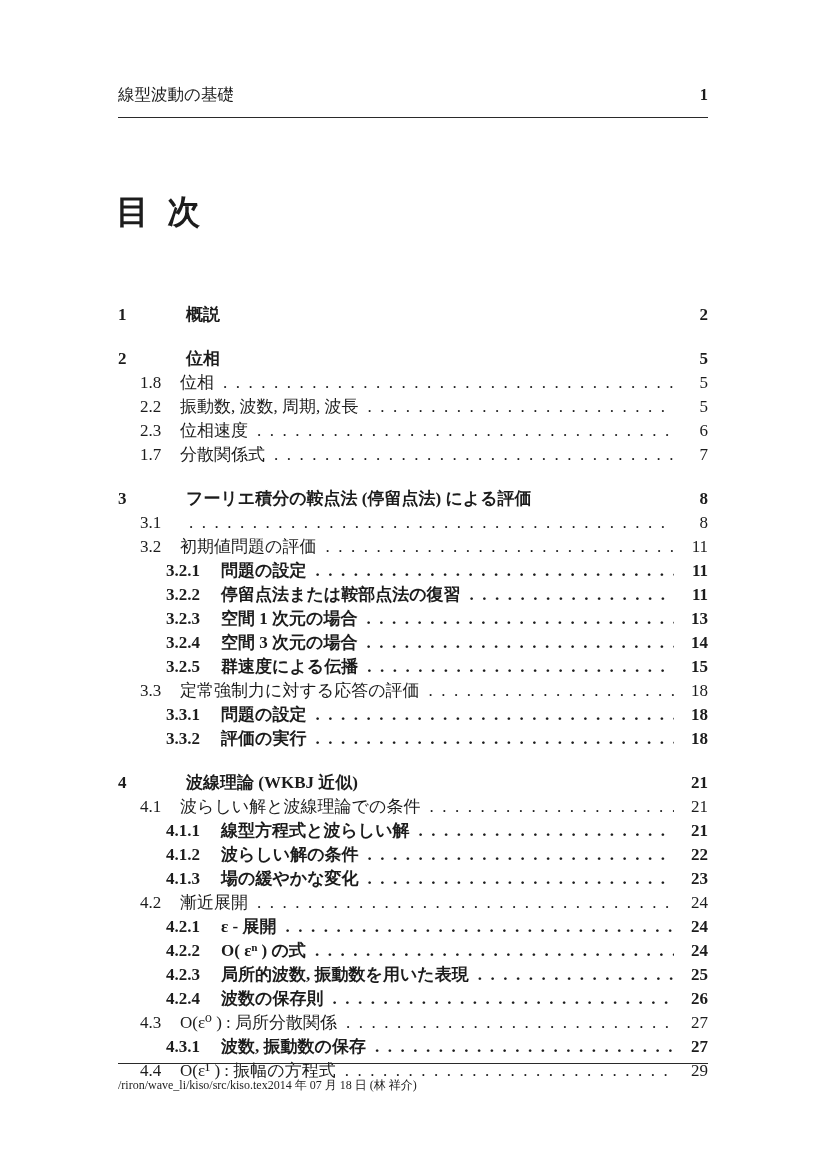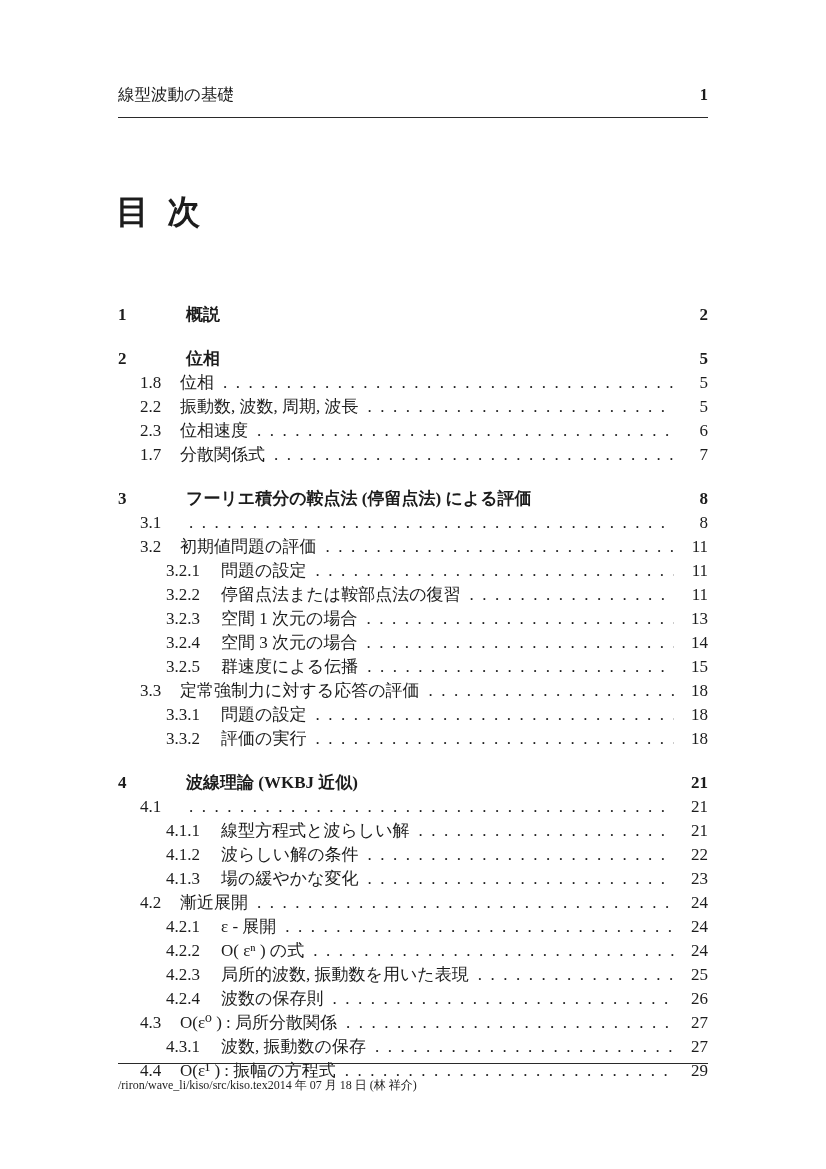--- a/index.html
+++ b/index.html
@@ -31,21 +31,21 @@
   .row {
     display:flex; align-items:baseline;
     height:24px; line-height:24px;
     white-space:nowrap;
   }
   .row.lv1 { font-weight:bold; margin-top:20px; }
   .row.lv1:first-child { margin-top:0; }
   .lv1 .num { width:68px; flex:none; }
   .lv2 { padding-left:22px; }
   .lv2 .num { width:40px; flex:none; }
-  .lv3 { padding-left:48px; }
+  .lv3 { padding-left:48px;font-weight:bold; }
   .lv3 .num { width:55px; flex:none; }
   .etitle { flex:none; }
   .dots {
     flex:1 1 auto; overflow:hidden;
     letter-spacing:8.5px; padding-left:9px;
     color:#1c1c1c;
   }
   .spacer { flex:1 1 auto; }
   .pg { flex:none; min-width:34px; text-align:right; }
   .footer {
@@ -171,20 +171,21 @@
         <span class="pg">18</span>
       </div>
       <div class="row lv1">
         <span class="num">4</span>
         <span class="etitle">波線理論 (WKBJ 近似)</span>
         <span class="spacer"></span>
         <span class="pg">21</span>
       </div>
       <div class="row lv2">
         <span class="num">4.1</span>
+        <span class="etitle">波らしい解と波線理論での条件</span>
         <span class="dots">............................................................</span>
         <span class="pg">21</span>
       </div>
       <div class="row lv3">
         <span class="num">4.1.1</span>
         <span class="etitle">線型方程式と波らしい解</span>
         <span class="dots">............................................................</span>
         <span class="pg">21</span>
       </div>
       <div class="row lv3">

